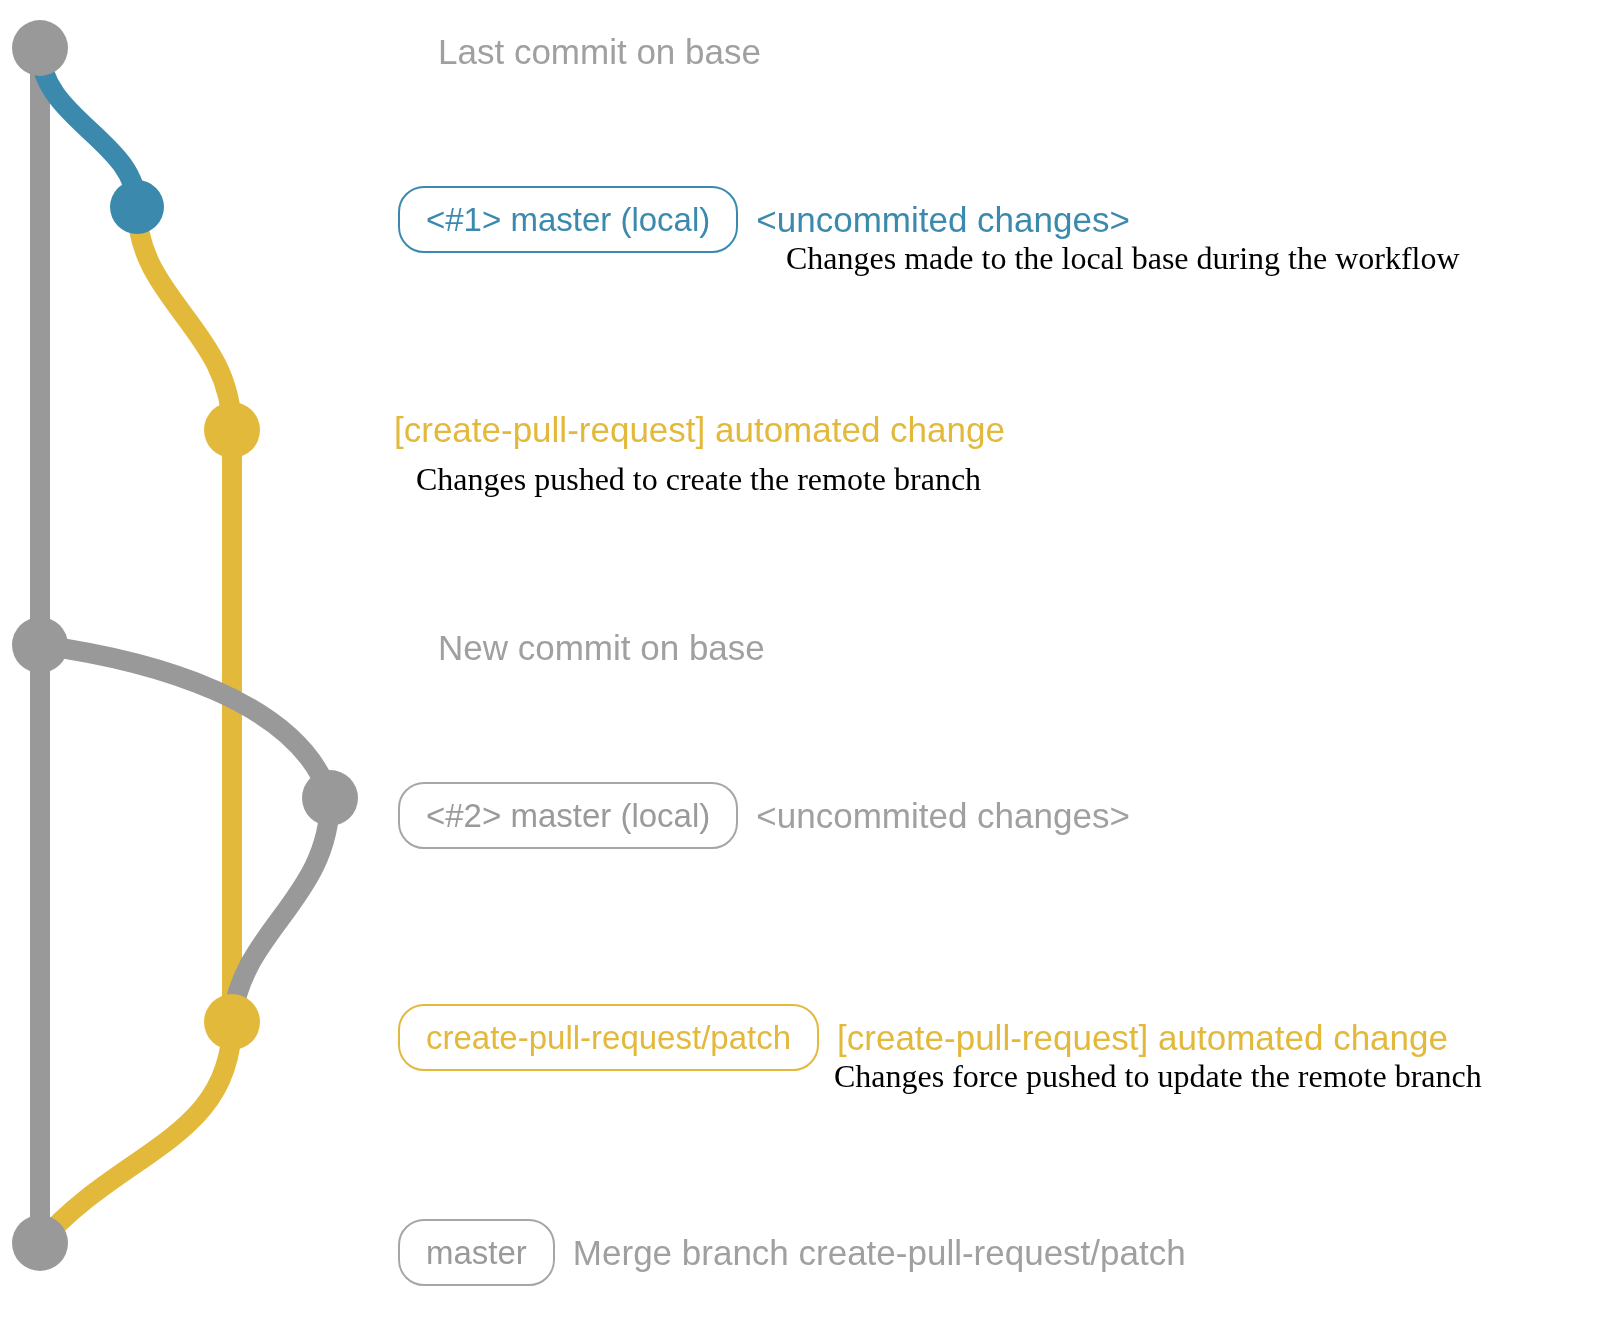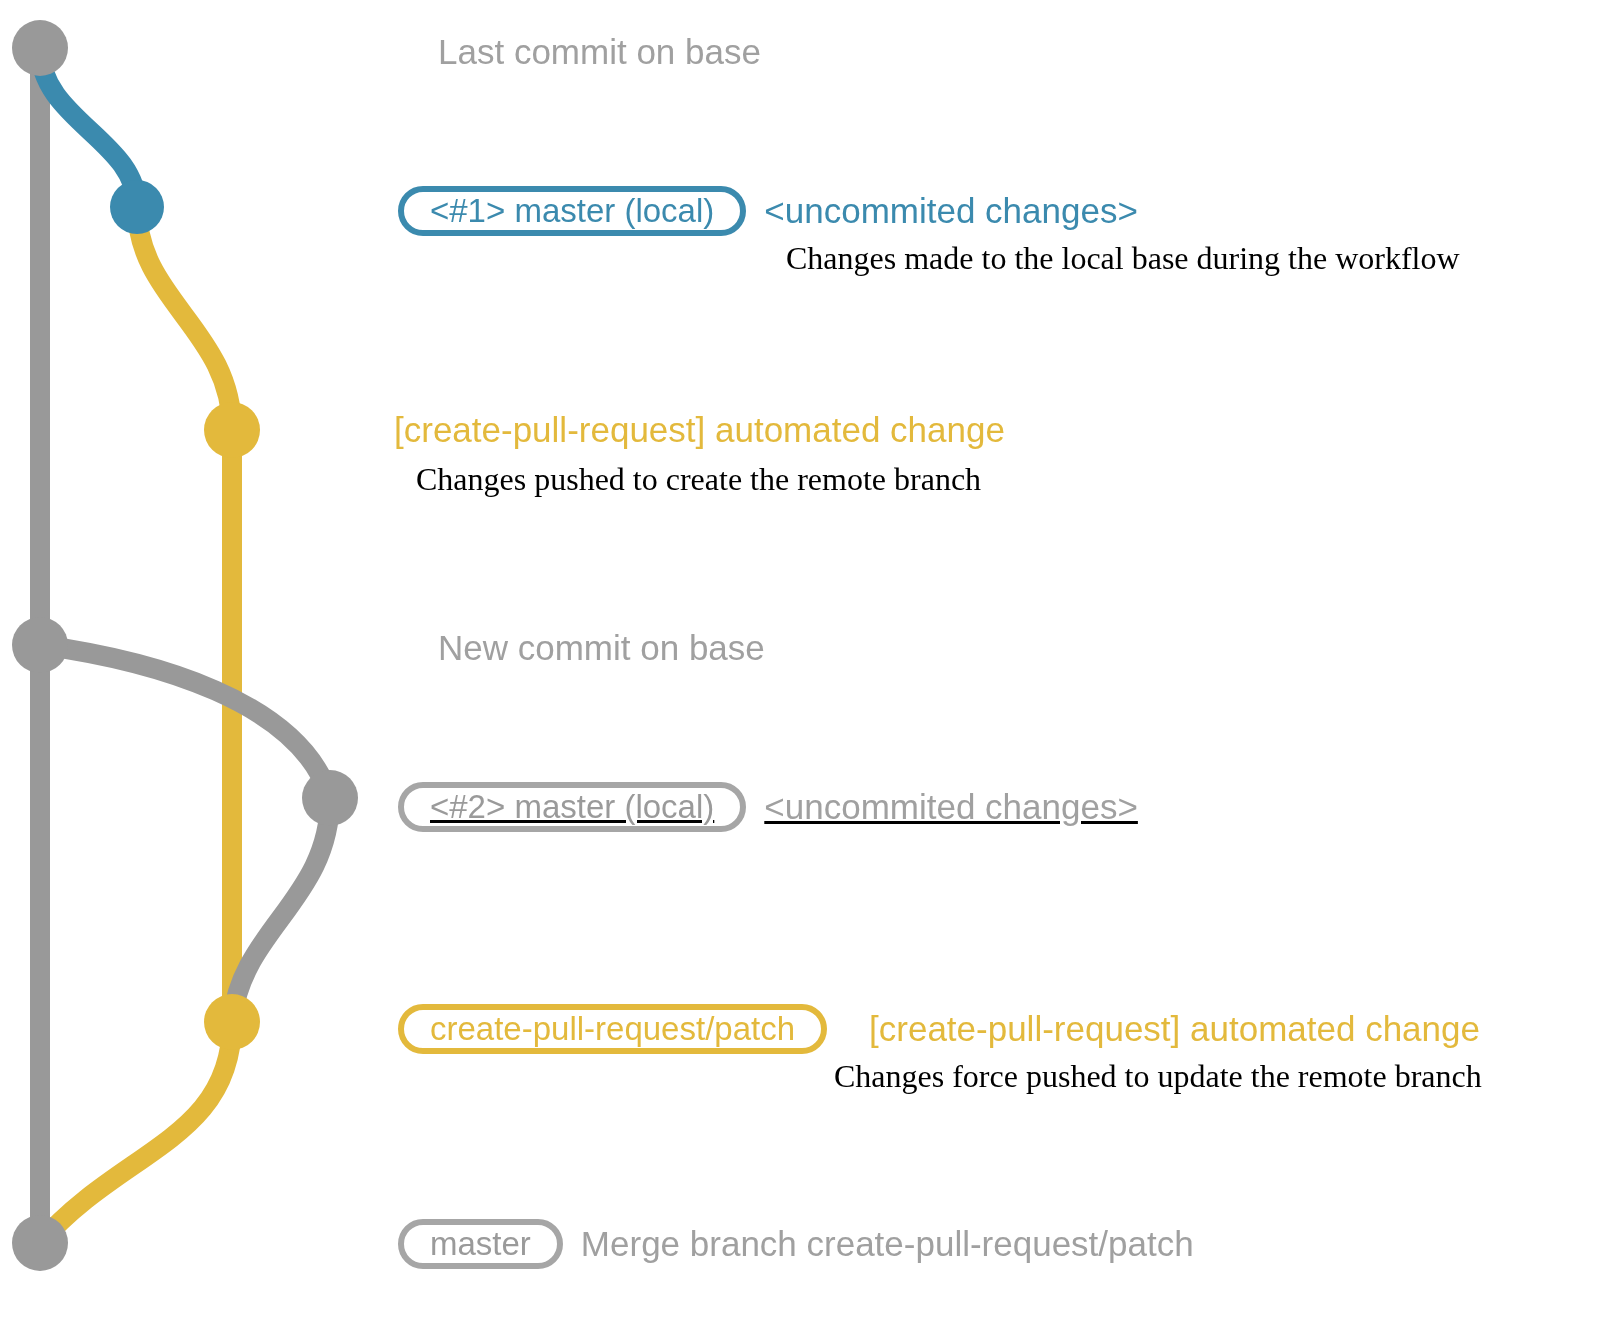--- a/index.html
+++ b/index.html
@@ -50,23 +50,23 @@
   .pill-line {
     display: flex;
     align-items: center;
     white-space: nowrap;
   }
 
   .pill {
     display: inline-flex;
     align-items: center;
     justify-content: center;
-    border: 6px solid #ec4899;
+    border: 2px solid #ec4899;
     border-radius: 26px;
-    height: 50px;
+    height: 67px;
     padding: 0 26px;
     box-sizing: border-box;
     font-family: "Liberation Sans", sans-serif;
     font-size: 33px;
     color: #999999;
     white-space: nowrap;
   }
   .pill.blue   { border-color: #3b8aae; color: #3b8aae; }
   .pill.yellow { border-color: #e3b93c; color: #e3b93c; }
   .pill.gray   { border-color: #a6a6a6; color: #9a9a9a; }
@@ -150,26 +150,26 @@
 
   <div class="row" style="left:394px; top:410px;">
     <div class="lone-subject yellow">[create-pull-request] automated change</div>
   </div>
   <div class="note" style="left:416px; top:461px;">Changes pushed to create the remote branch</div>
 
   <div class="row" style="left:398px; top:628px;">
     <div class="plain-title">New commit on base</div>
   </div>
 
-  <div class="row pill-line" style="left:398px; top:782px;text-decoration:underline;">
+  <div class="row pill-line" style="left:398px; top:782px;">
     <span class="pill gray">&lt;#2&gt; master (local)</span>
     <span class="subject gray">&lt;uncommited changes&gt;</span>
   </div>
 
-  <div class="row pill-line" style="left:398px; top:1004px;gap:24px;">
+  <div class="row pill-line" style="left:398px; top:1004px;">
     <span class="pill yellow">create-pull-request/patch</span>
     <span class="subject yellow">[create-pull-request] automated change</span>
   </div>
   <div class="note" style="left:834px; top:1058px;">Changes force pushed to update the remote branch</div>
 
   <div class="row pill-line" style="left:398px; top:1219px;">
     <span class="pill gray">master</span>
     <span class="subject gray">Merge branch create-pull-request/patch</span>
   </div>
 

